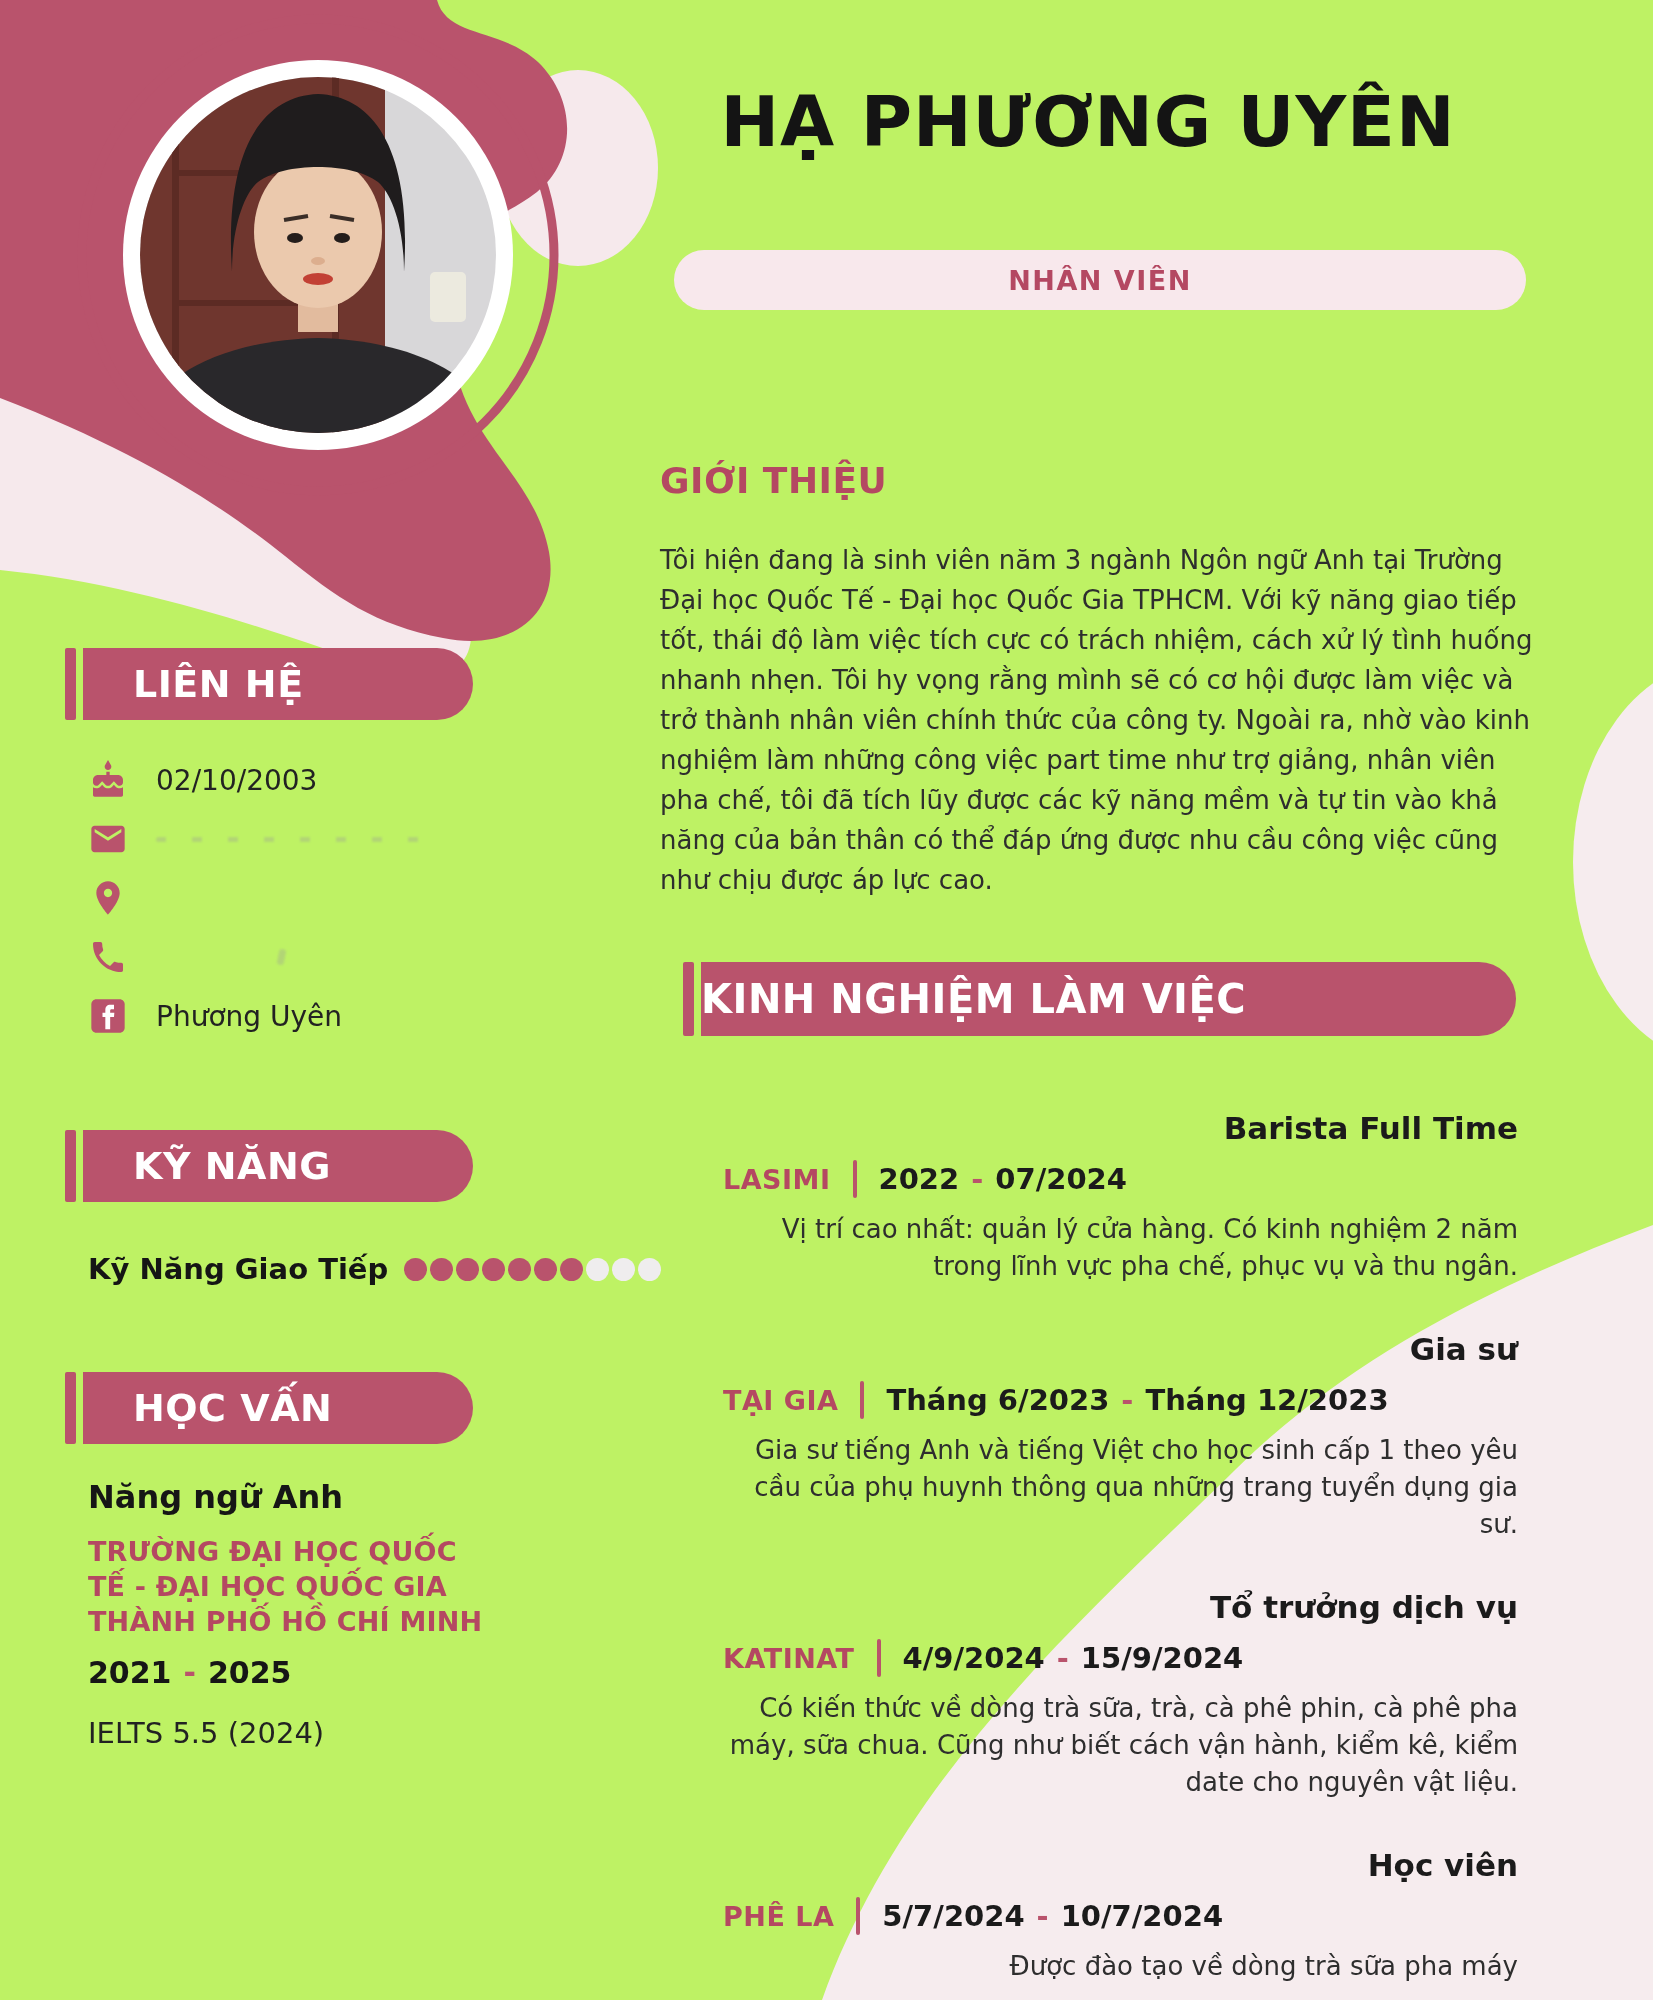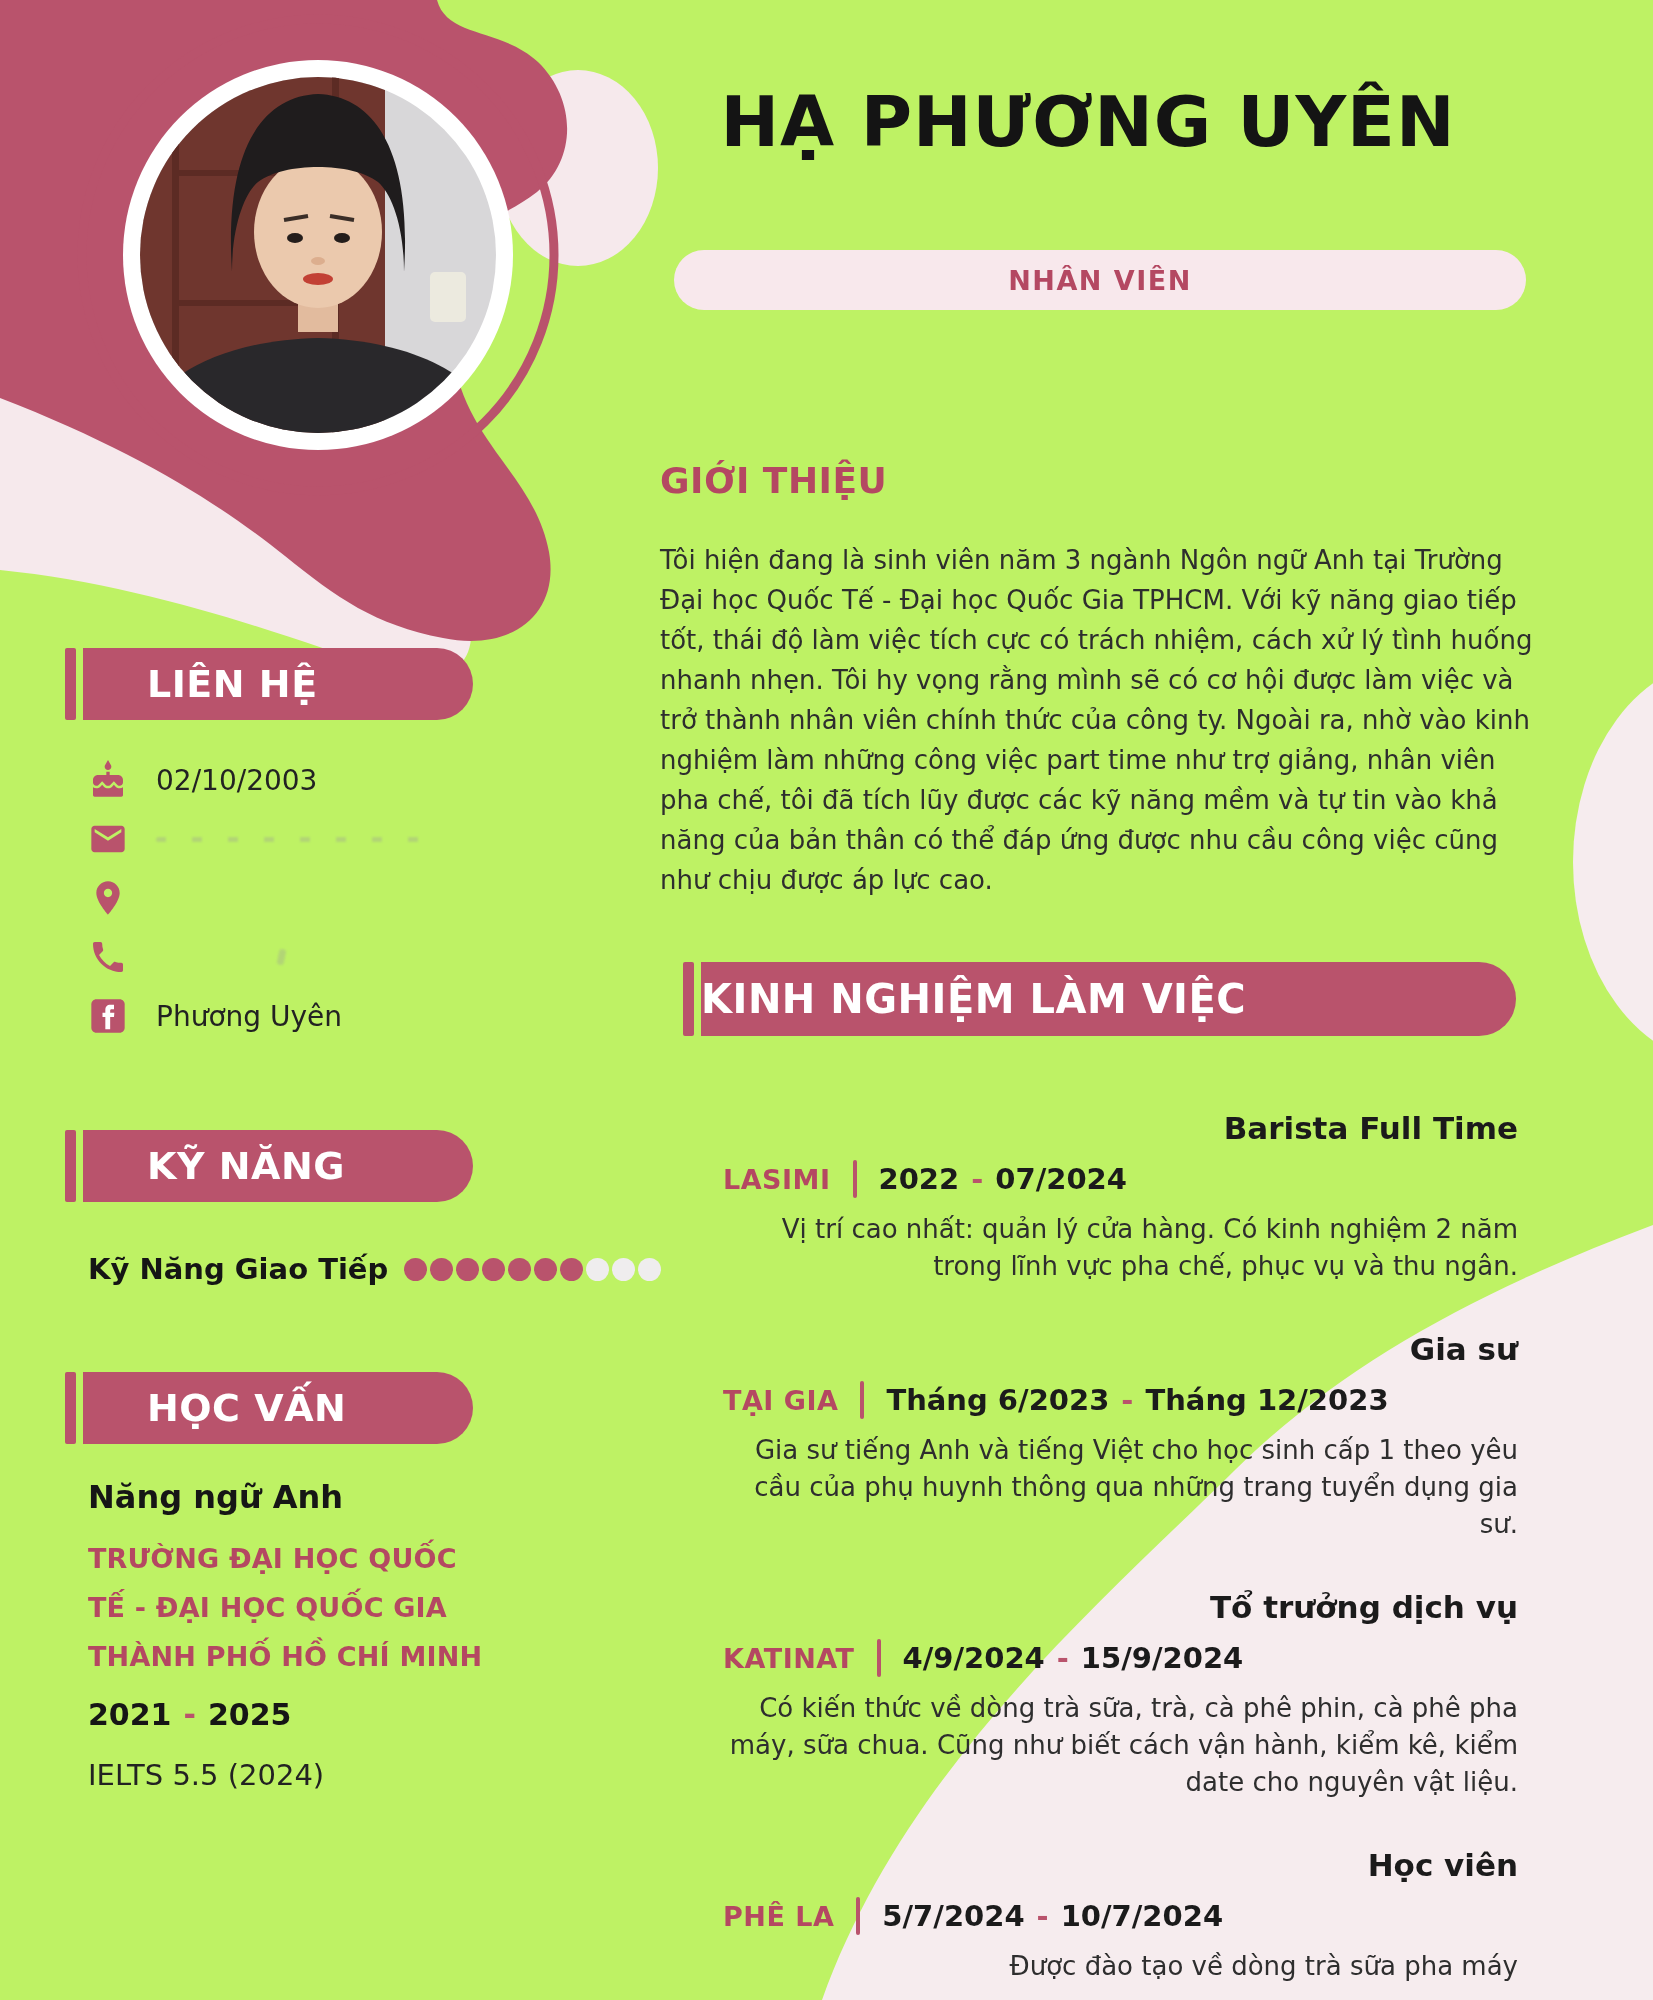--- a/index.html
+++ b/index.html
@@ -22,21 +22,21 @@
   .role-badge span{font-size:27px;font-weight:bold;letter-spacing:1.5px;color:#b44862;}
 
   
   .banner{display:flex;align-items:stretch;}
   .banner .bar{width:11px;background:#b9536c;border-radius:2px;margin-right:7px;}
   .banner .body{
     flex:1;background:#b9536c;border-radius:0 44px 44px 0;
     display:flex;align-items:center;color:#fff;font-weight:bold;white-space:nowrap;
   }
   .banner-left{left:65px;width:408px;height:72px;}
-  .banner-left .body{padding-left:64px;font-size:38px;letter-spacing:.5px;}
+  .banner-left .body{padding-left:50px;font-size:38px;letter-spacing:.5px;}
   .banner-exp{left:683px;top:962px;width:833px;height:74px;}
   .banner-exp .body{font-size:40px;letter-spacing:.5px;}
 
   
   .contact-list{left:88px;top:760px;width:390px;}
   .contact-row{display:flex;align-items:center;height:40px;margin-bottom:19px;}
   .cicon{width:40px;height:40px;flex:0 0 40px;}
   .cicon svg{display:block;}
   .cval{margin-left:28px;font-size:28px;color:#222;white-space:nowrap;}
   .redact-long{
@@ -51,21 +51,21 @@
   
   .skill-row{left:88px;top:1252px;width:540px;display:flex;align-items:center;}
   .skill-label{font-size:29px;font-weight:bold;color:#151515;white-space:nowrap;}
   .dots{display:flex;gap:3px;margin-left:16px;}
   .dot{width:23px;height:23px;border-radius:50%;background:#efedee;}
   .dot.filled{background:#b9536c;}
 
   
   .edu{left:88px;top:1478px;width:400px;}
   .edu-major{font-size:32px;font-weight:bold;color:#161616;margin-bottom:18px;}
-  .edu-school{font-size:27px;font-weight:bold;color:#b44862;line-height:49px;margin-bottom:16px;letter-spacing:.2px;}
+  .edu-school{font-size:27px;font-weight:bold;color:#b44862;line-height:35px;margin-bottom:16px;letter-spacing:.2px;}
   .edu-years{font-size:30px;font-weight:bold;color:#161616;margin-bottom:26px;}
   .edu-cert{font-size:29px;color:#222;}
   .dash{color:#b9536c;margin:0 12px;font-weight:bold;}
 
   
   .about-title{left:660px;top:460px;font-size:36px;font-weight:bold;color:#b44862;letter-spacing:.5px;}
   .about-body{left:660px;top:540px;width:878px;font-size:26px;line-height:40px;color:#2e2e2e;}
 
   
   .jobs{left:723px;top:1110px;width:795px;text-align:right;}

